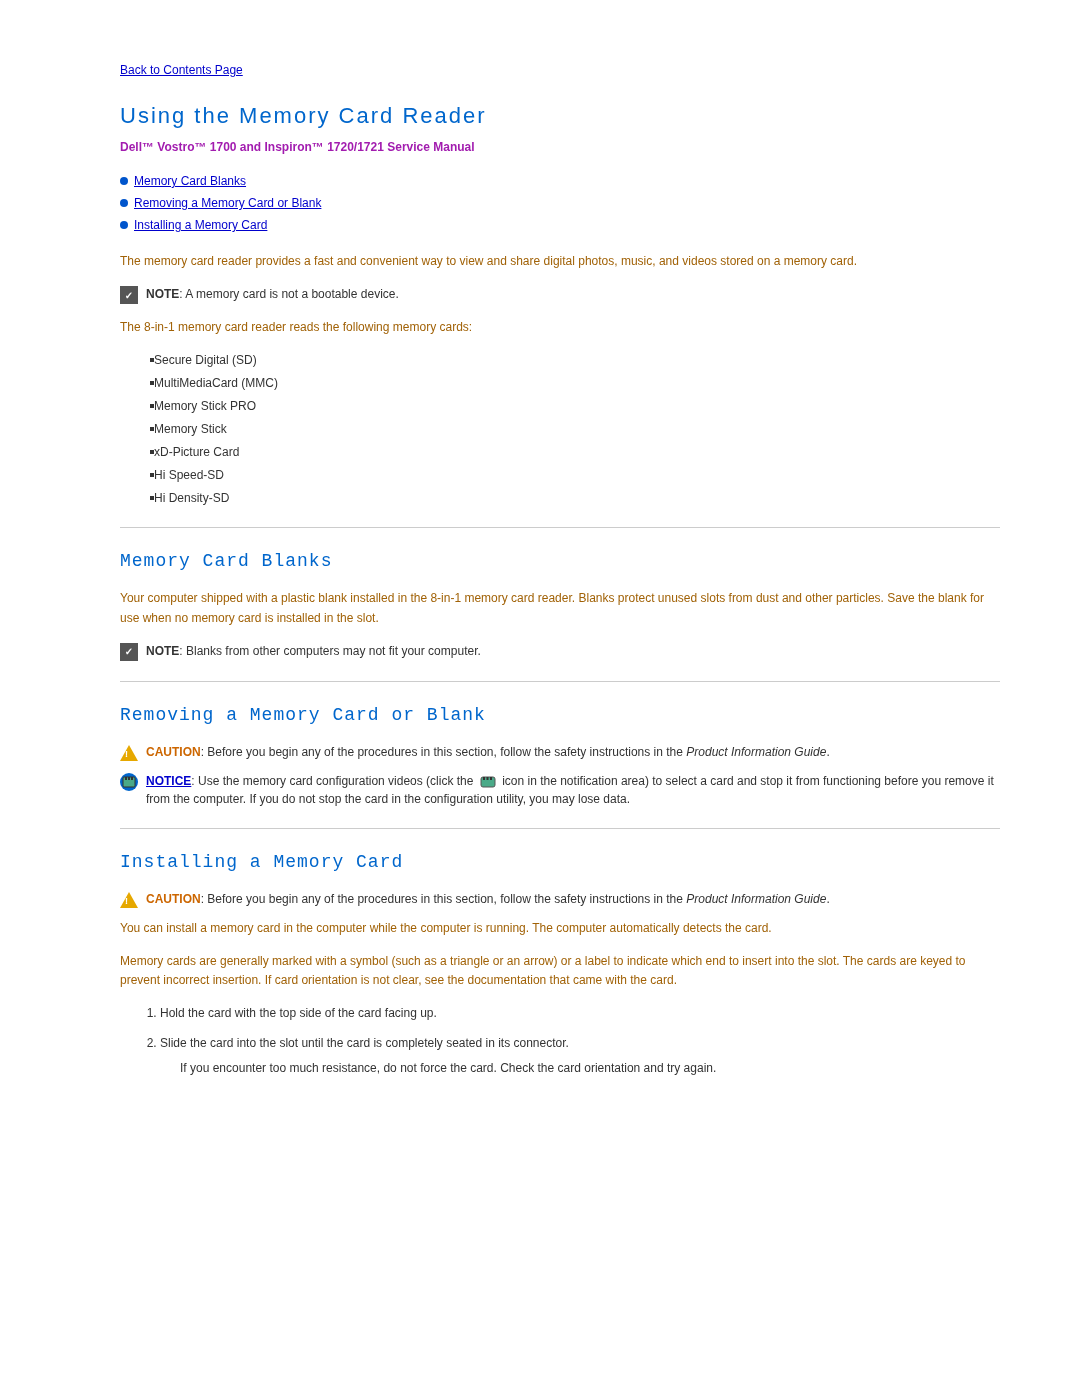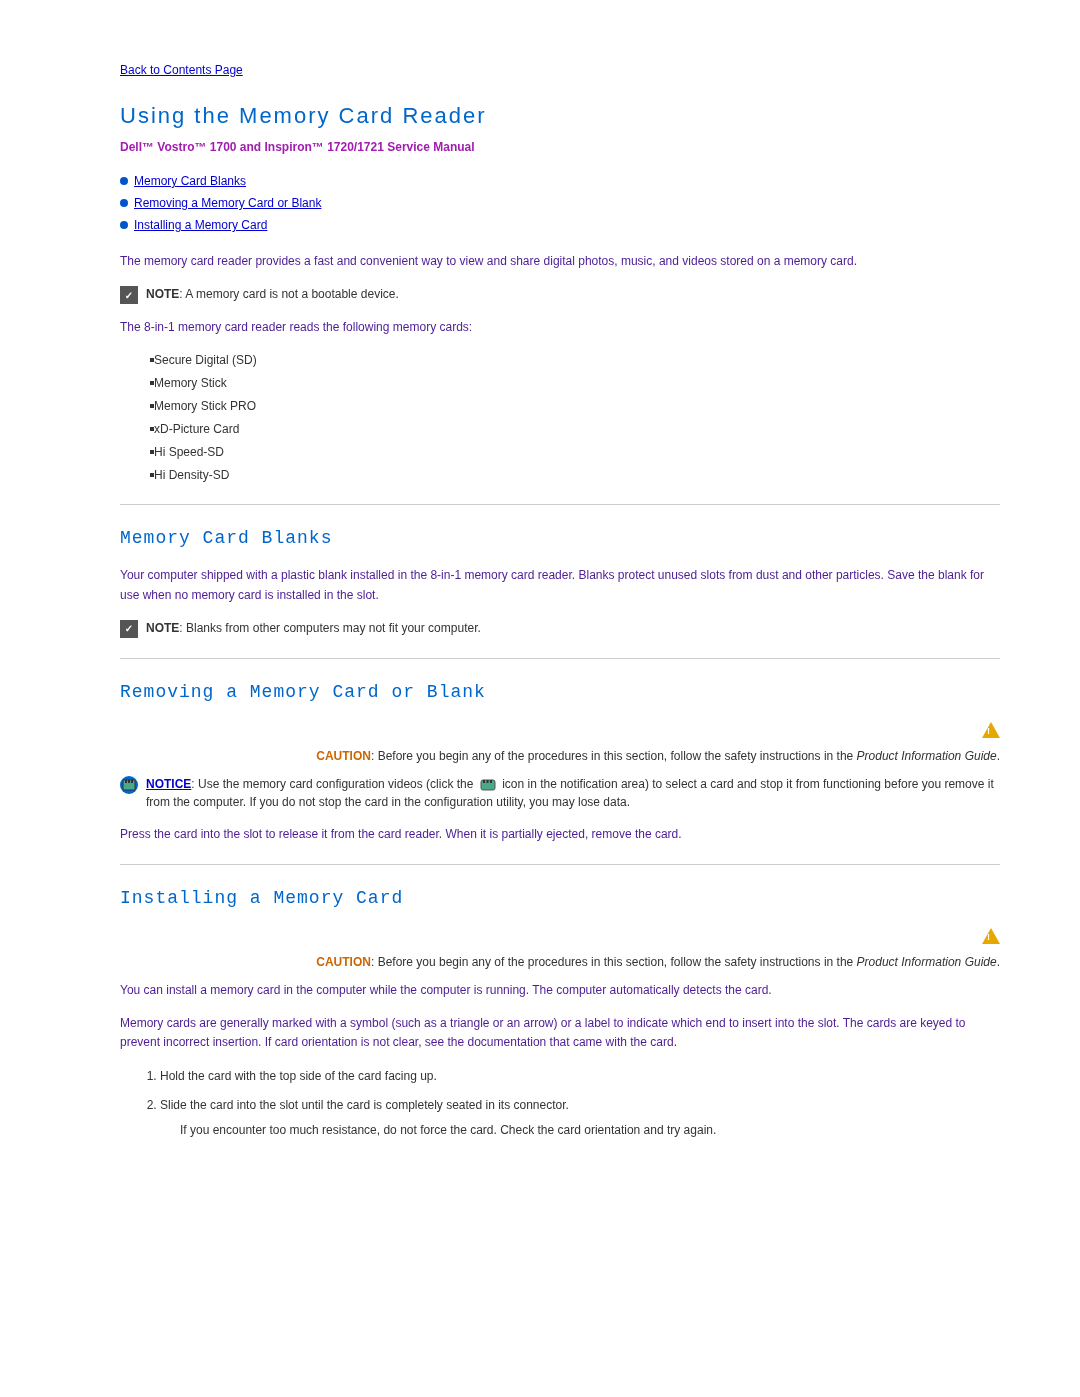--- a/index.html
+++ b/index.html
@@ -56,21 +56,21 @@
       flex-shrink: 0;
     }
     .toc-link {
       color: #0000cc;
       text-decoration: underline;
       cursor: pointer;
       font-size: 12px;
     }
     .body-text {
       font-size: 12px;
-      color: #4c1d95;
+      color: #a16207;
       margin-bottom: 14px;
       line-height: 1.6;
     }
     .note-box {
       display: flex;
       align-items: flex-start;
       gap: 8px;
       margin-bottom: 14px;
     }
     .note-icon {
@@ -88,24 +88,23 @@
     }
     .note-text {
       font-size: 12px;
       color: #333;
     }
     .note-label {
       font-weight: bold;
     }
     .caution-box {
       display: flex;
-      align-items: flex-end;
+      align-items: center;
       gap: 8px;
       margin-bottom: 10px;
-      flex-direction: column;
     }
     .caution-icon {
       width: 18px;
       height: 18px;
       display: flex;
       align-items: center;
       justify-content: center;
       flex-shrink: 0;
       margin-top: 1px;
     }
@@ -261,25 +260,29 @@
 <p class="body-text">The 8-in-1 memory card reader reads the following memory cards:</p>
 
 
 <ul class="bullet-list">
   <li>
     <span class="list-bullet"></span>
     <span>Secure Digital (SD)</span>
   </li>
   <li>
     <span class="list-bullet"></span>
+    <span>MultiMediaCard (MMC)</span>
+  </li>
+  <li>
+    <span class="list-bullet"></span>
+    <span>Memory Stick PRO</span>
+  </li>
+  <li>
+    <span class="list-bullet"></span>
     <span>Memory Stick</span>
-  </li>
-  <li>
-    <span class="list-bullet"></span>
-    <span>Memory Stick PRO</span>
   </li>
   <li>
     <span class="list-bullet"></span>
     <span>xD-Picture Card</span>
   </li>
   <li>
     <span class="list-bullet"></span>
     <span>Hi Speed-SD</span>
   </li>
   <li>
@@ -332,21 +335,20 @@
       <svg style="display:inline-block;vertical-align:middle;margin:0 3px;" width="16" height="14" viewBox="0 0 16 14">
         <rect x="1" y="2" width="14" height="10" rx="2" fill="#4aaa88" stroke="#555" stroke-width="1"></rect>
         <rect x="3" y="2" width="2" height="3" fill="#333"></rect>
         <rect x="6.5" y="2" width="2" height="3" fill="#333"></rect>
         <rect x="10" y="2" width="2" height="3" fill="#333"></rect>
       </svg>
       <span>icon in the notification area) to select a card and stop it from functioning before you remove it from the computer. If you do not stop the card in the configuration utility, you may lose data.</span>
     </p>
   </div>
 
-  <p class="body-text">Press the card into the slot to release it from the card reader. When it is partially ejected, remove the card.</p>
 </div>
 
 <hr class="divider">
 
 
 <div class="section-block">
   <h2 class="section-heading">Installing a Memory Card</h2>
 
   <div class="caution-box">
     <div class="caution-icon">

